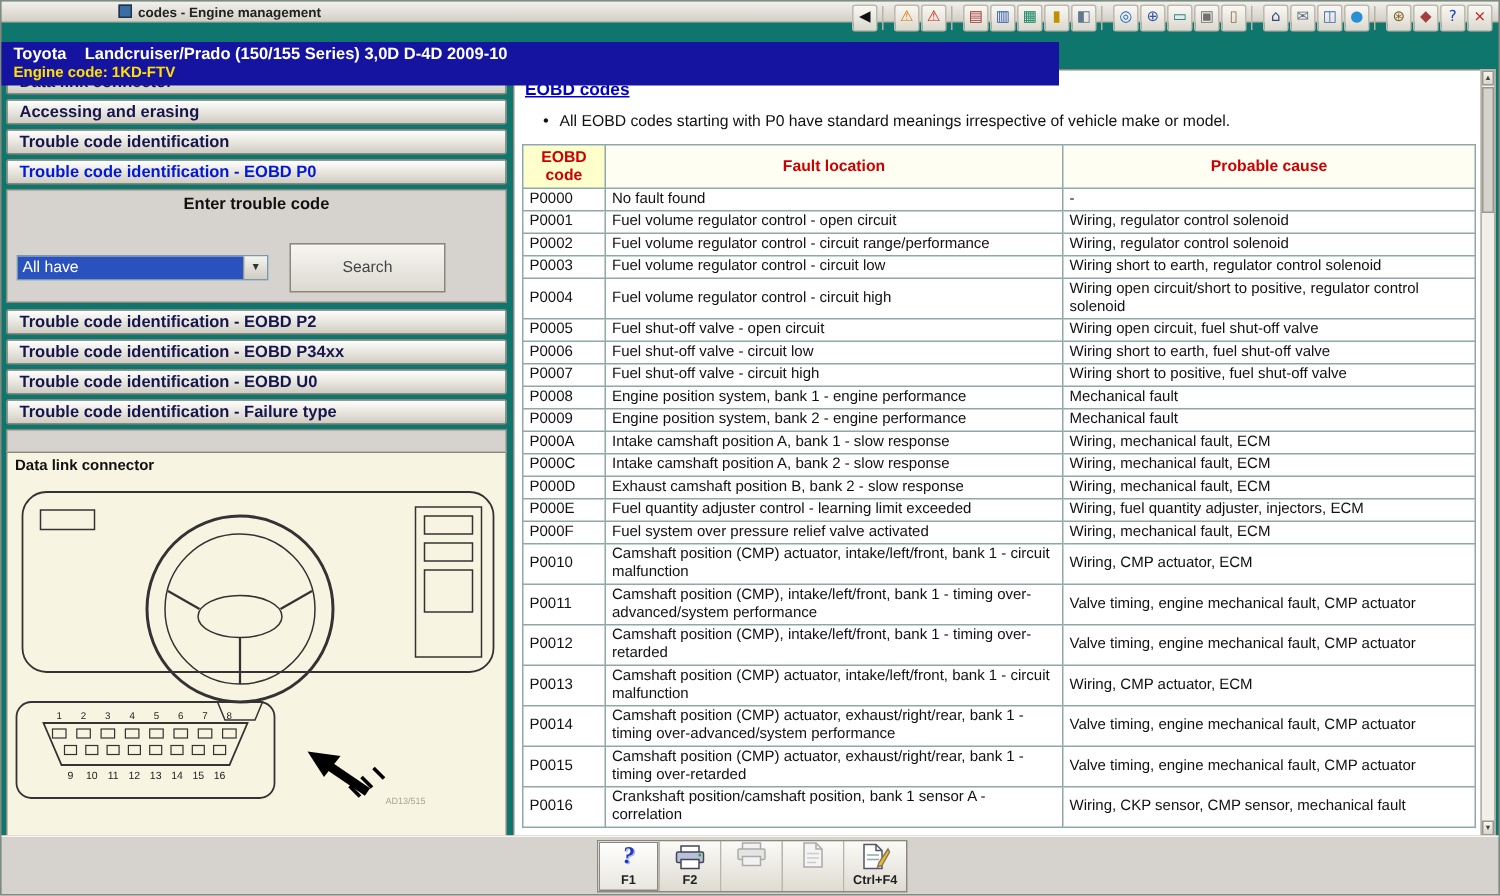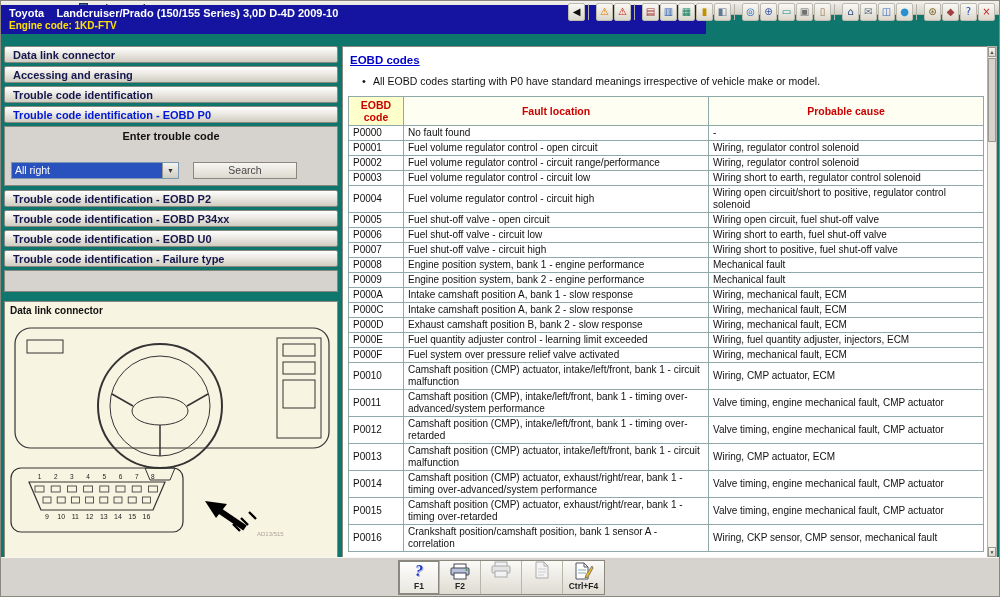--- a/index.html
+++ b/index.html
@@ -14,39 +14,39 @@
   .titlebar .ticon{width:9px;height:9px;margin-left:78px;margin-right:4px;
     background:#3a6ea5;border:1px solid #234;box-sizing:border-box;}
   
   .toolbar{position:absolute;top:1px;right:4px;height:20px;display:flex;align-items:center;gap:1px;z-index:5;}
   .tb-btn{width:17px;height:18px;padding:0;margin:0;font-size:10px;line-height:16px;text-align:center;
     background:linear-gradient(#f9f8f3,#dbd8ce);border:1px solid #bdbab0;border-radius:2px;cursor:pointer;
     font-family:"DejaVu Sans",sans-serif;}
   .tb-sep{width:4px;height:16px;display:inline-block;border-left:1px solid #b5b2a8;margin:0 2px;}
 
   
-  .vehiclebar{position:absolute;left:0;top:4px;width:705px;height:29px;background:#1414a0;
+  .vehiclebar{position:absolute;left:0;top:27px;width:705px;height:29px;background:#1414a0;
     color:#fff;padding:2px 8px;box-sizing:border-box;z-index:1;}
   .vehiclebar .v1{font-size:11px;font-weight:bold;white-space:pre;}
   .vehiclebar .v2{font-size:10px;font-weight:bold;color:#ffe000;margin-top:1px;}
 
   
   .sidebar{position:absolute;left:3px;top:45px;width:334px;}
   .side-item{height:17px;line-height:17px;margin-bottom:3px;padding-left:8px;box-sizing:border-box;
     background:linear-gradient(#ffffff,#e6e4dc 55%,#cfccc2);border:1px solid #8a887e;border-radius:2px;
     font-size:11px;font-weight:bold;color:#16164e;cursor:pointer;overflow:hidden;white-space:nowrap;}
   .side-item.active{color:#0018d8;}
   .search-panel{border:1px solid #8a887e;margin:1px 0 4px 0;padding:3px 6px 6px 6px;background:#d6d3ce;}
   .sp-title{text-align:center;font-size:11px;font-weight:bold;color:#111;margin-bottom:20px;}
   .sp-row{display:flex;align-items:center;}
   .combo{width:168px;height:17px;background:#fff;border:1px solid #7a98af;display:flex;box-sizing:border-box;cursor:pointer;}
   .combo-text{flex:1;background:#2a52be;color:#fff;font-size:10.5px;line-height:15px;padding:0 3px;overflow:hidden;}
   .combo-arrow{width:15px;background:linear-gradient(#f5f4ef,#cfccc2);border-left:1px solid #9a988e;
     font-size:7px;line-height:15px;text-align:center;color:#333;}
-  .search-btn{width:104px;height:17px;margin-left:14px;background:linear-gradient(#f7f6f1,#dcd9cf);
+  .search-btn{width:104px;height:33px;margin-left:14px;background:linear-gradient(#f7f6f1,#dcd9cf);
     border:1px solid #8a887e;font-size:10.5px;color:#444;text-align:center;line-height:15px;cursor:pointer;
     font-family:"Liberation Sans",sans-serif;padding:0;}
   .empty-panel{height:20px;border:1px solid #8a887e;margin-top:2px;background:#d6d3ce;}
 
   
   .diagram-panel{position:absolute;left:3px;top:300px;width:334px;height:257px;background:#f8f4e2;
     border:1px solid #8a887e;box-sizing:border-box;overflow:hidden;}
   .diagram-title{position:absolute;left:5px;top:3px;font-size:10px;font-weight:bold;color:#111;}
   .diagram-svg{position:absolute;left:0;top:16px;}
   .diag-ref{font-size:6px;fill:#a9a49a;}
@@ -138,21 +138,21 @@
         <div class="side-item">Data link connector</div>
         <div class="side-item">Accessing and erasing</div>
         <div class="side-item">Trouble code identification</div>
         <div class="side-item active">Trouble code identification - EOBD P0</div>
       </div>
 
     <div class="search-panel">
       <div class="sp-title">Enter trouble code</div>
       <div class="sp-row">
         <div class="combo">
-          <span class="combo-text">All right</span>
+          <span class="combo-text">All have</span>
           <span class="combo-arrow">▼</span>
         </div>
         <button class="search-btn">Search</button>
       </div>
     </div>
 
     <div id="side-bottom">
         <div class="side-item">Trouble code identification - EOBD P2</div>
         <div class="side-item">Trouble code identification - EOBD P34xx</div>
         <div class="side-item">Trouble code identification - EOBD U0</div>

